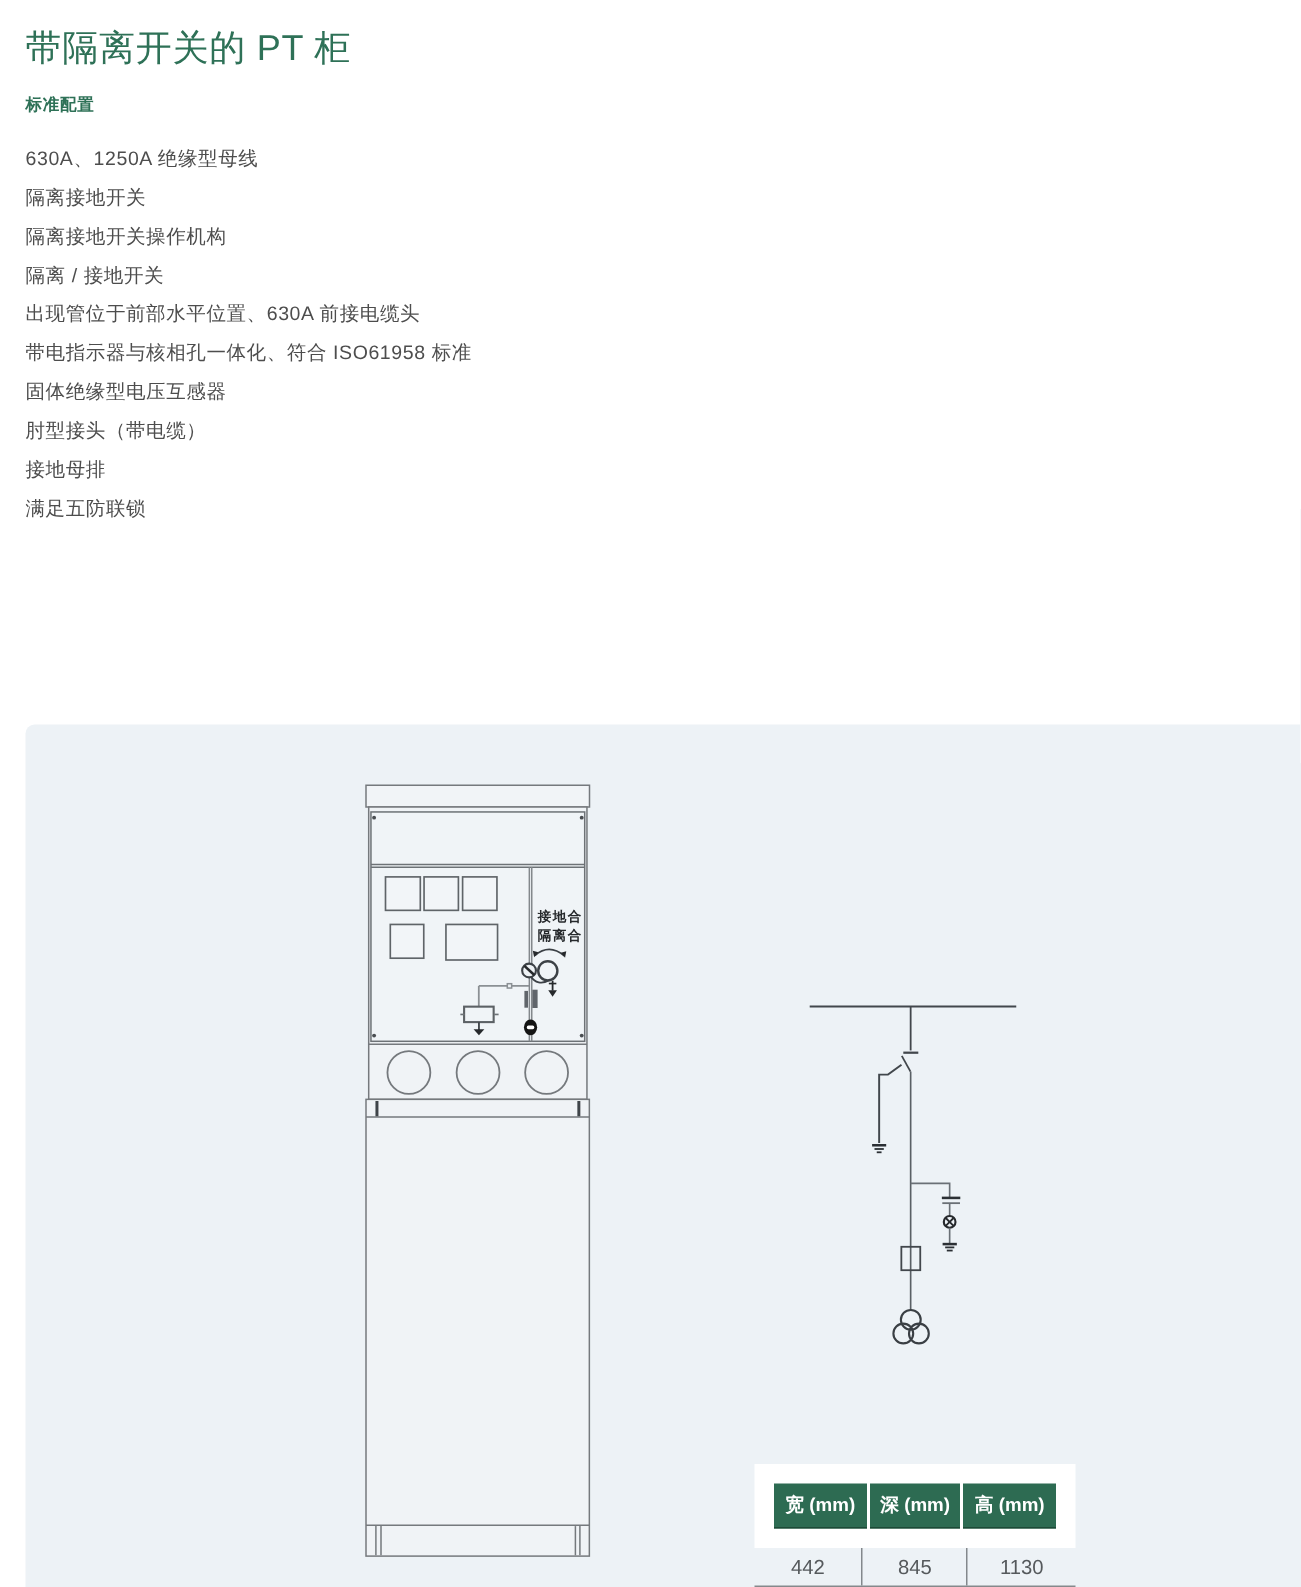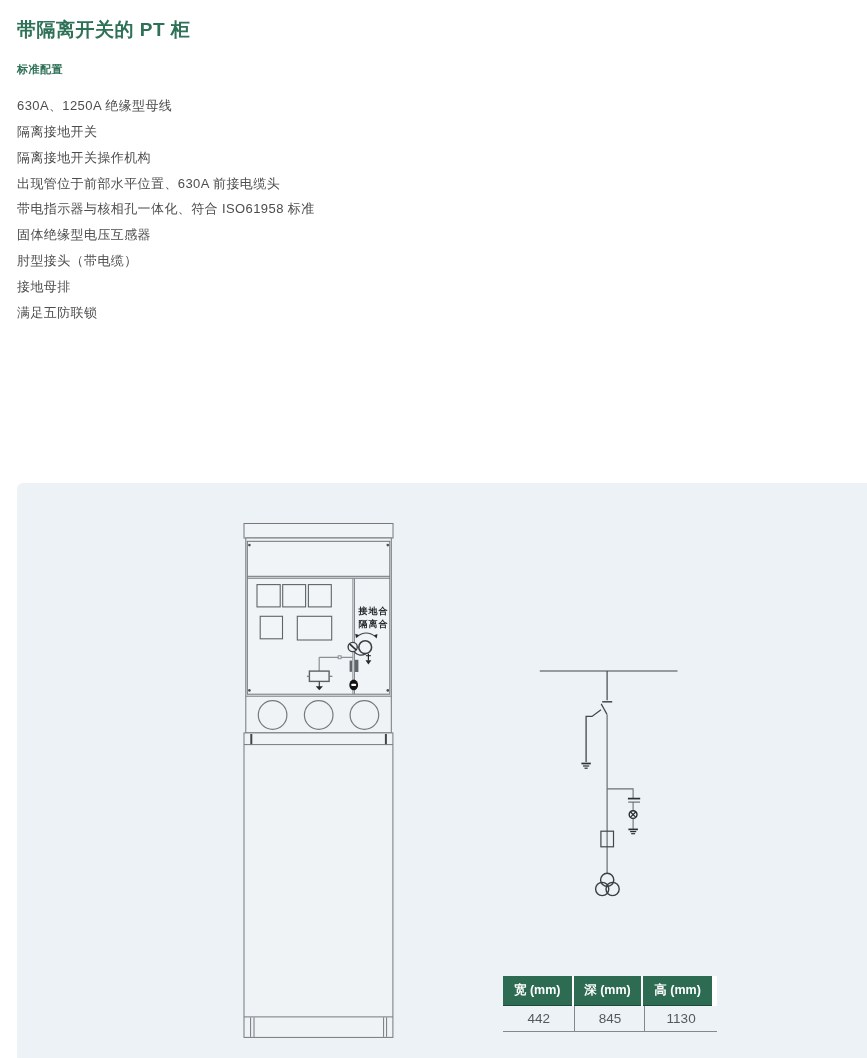--- a/index.html
+++ b/index.html
@@ -1,44 +1,45 @@
 <!DOCTYPE html>
 <html lang="zh"><head>
 <meta charset="utf-8">
 <title>带隔离开关的 PT 柜</title>
 <style>
   html,body{margin:0;padding:0;}
   body{width:867px;height:1058px;background:#ffffff;overflow:hidden;position:relative;
        font-family:"Liberation Sans", sans-serif;}
-  .title{position:absolute;left:17px;top:17.4px;font-size:19px;line-height:1.35;font-weight:bold;color:#2e7157;letter-spacing:0.5px;}
+  .title{position:absolute;left:17px;top:17.4px;font-size:24px;line-height:1.35;font-weight:normal;color:#2e7157;letter-spacing:0.5px;}
   .subtitle{position:absolute;left:17px;top:61.5px;font-size:11px;font-weight:bold;color:#2e7157;letter-spacing:0.5px;}
   .list{position:absolute;left:17px;top:93px;font-size:13px;color:#4d4d4d;letter-spacing:0.4px;}
   .list div{height:25.85px;line-height:25.85px;}
   .panel{position:absolute;left:17px;top:483px;width:850px;height:575px;background:#edf2f6;border-radius:6px 0 0 0;}
   .art{position:absolute;left:0;top:0;}
   .tbl{position:absolute;left:503px;top:976.4px;width:213.8px;}
-  .thead{display:flex;background:#ffffff;padding:0;height:29.2px;box-sizing:content-box;}
+  .thead{display:flex;background:#ffffff;padding:13px;height:29.2px;box-sizing:content-box;}
   .thead .c{background:#2d6b52;color:#ffffff;font-size:12.5px;font-weight:bold;
             display:flex;align-items:center;justify-content:center;box-shadow:inset 0 -1px 0 #1d4a37;}
   .thead .g{width:2.6px;background:#ffffff;}
   .tbody{display:flex;height:25px;border-bottom:1.3px solid #85898c;}
   .tbody .c{color:#55595c;font-size:13.5px;display:flex;align-items:center;justify-content:center;}
   .tbody .s{width:1px;background:#83888c;}
 </style>
 </head>
 <body>
 
 <div class="title">带隔离开关的 PT 柜</div>
 
 <div class="subtitle">标准配置</div>
 
 <div class="list">
 <div>630A、1250A 绝缘型母线</div>
 <div>隔离接地开关</div>
 <div>隔离接地开关操作机构</div>
+<div>隔离 / 接地开关</div>
 <div>出现管位于前部水平位置、630A 前接电缆头</div>
 <div>带电指示器与核相孔一体化、符合 ISO61958 标准</div>
 <div>固体绝缘型电压互感器</div>
 <div>肘型接头（带电缆）</div>
 <div>接地母排</div>
 <div>满足五防联锁</div>
 </div>
 
 <div class="panel"></div>
 

